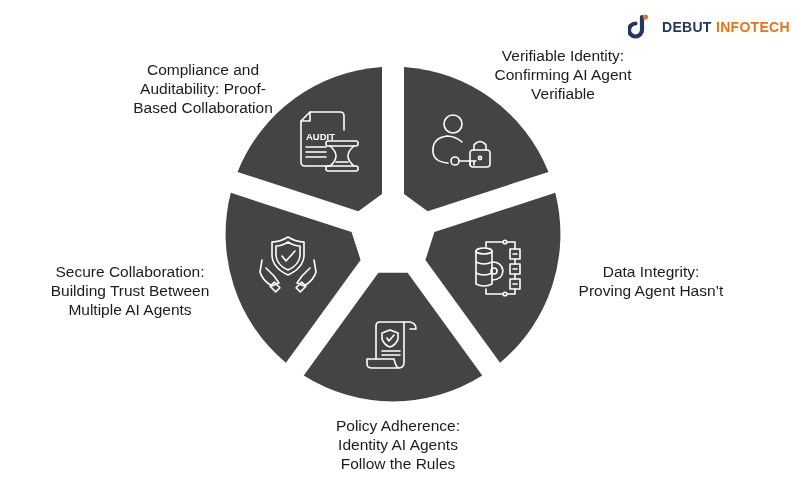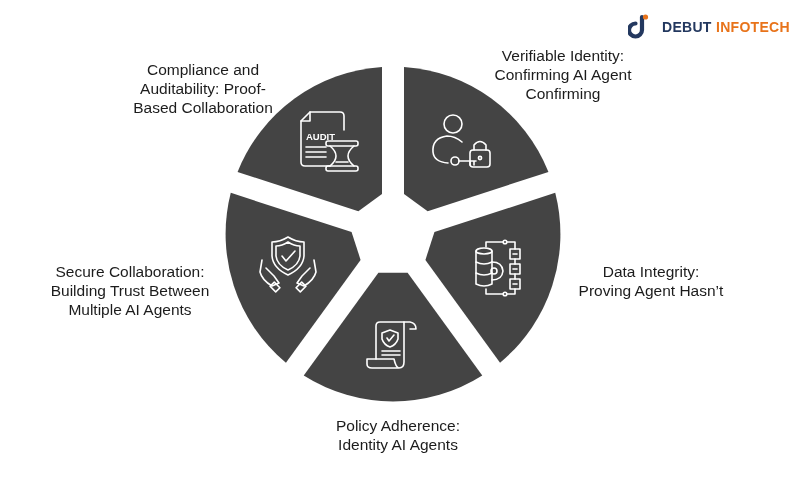--- a/index.html
+++ b/index.html
@@ -106,27 +106,28 @@
 </svg>
 
 <div class="label" id="lbl-compliance">
   <div>Compliance and</div>
   <div>Auditability: Proof-</div>
   <div>Based Collaboration</div>
 </div>
 <div class="label" id="lbl-identity">
   <div>Verifiable Identity:</div>
   <div>Confirming AI Agent</div>
-  <div>Confirming</div>
+  <div>Verifiable</div>
 </div>
 <div class="label" id="lbl-integrity">
   <div>Data Integrity:</div>
   <div>Proving Agent Hasn’t</div>
 </div>
 <div class="label" id="lbl-policy">
   <div>Policy Adherence:</div>
   <div>Identity AI Agents</div>
+  <div>Follow the Rules</div>
 </div>
 <div class="label" id="lbl-collab">
   <div>Secure Collaboration:</div>
   <div>Building Trust Between</div>
   <div>Multiple AI Agents</div>
 </div>
 
 </body></html>

